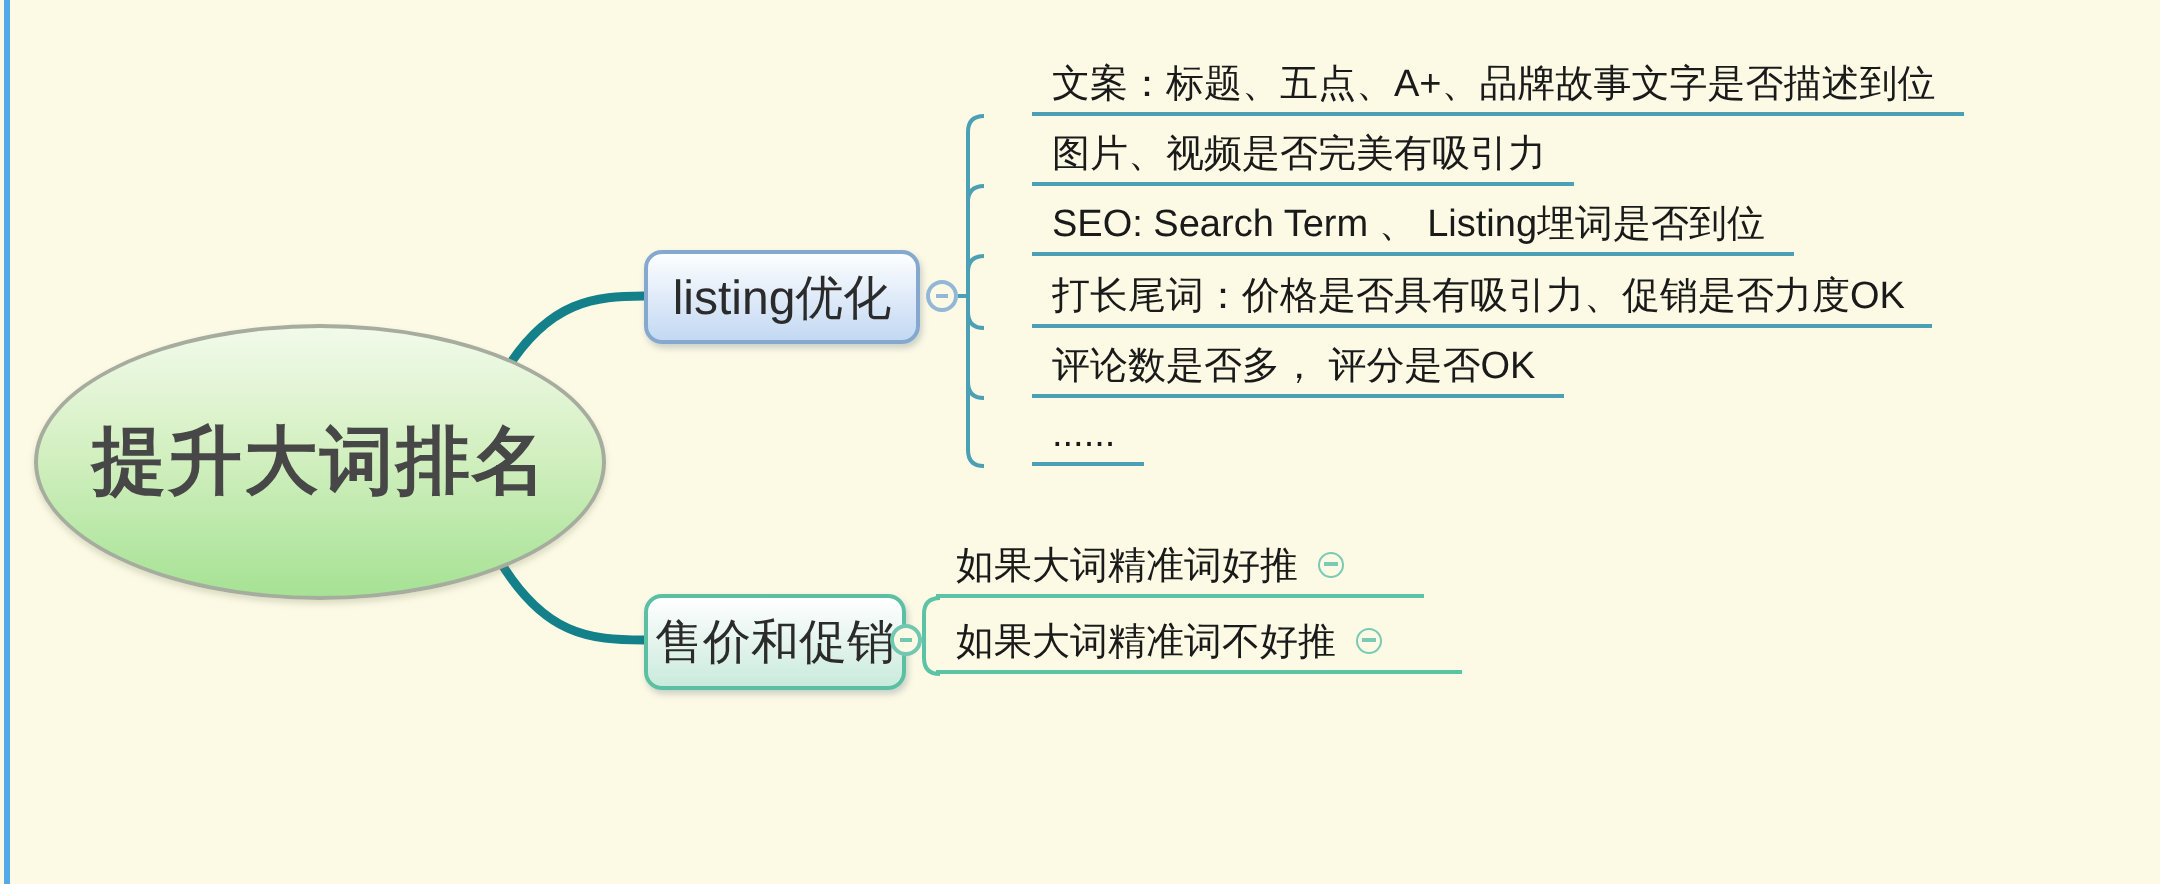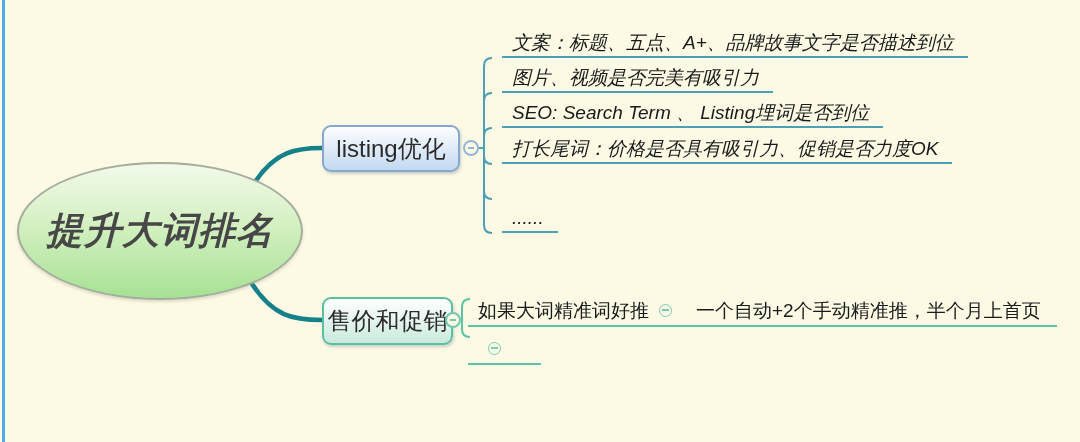--- a/index.html
+++ b/index.html
@@ -20,21 +20,21 @@
   .root-node{
     position:absolute;left:17px;top:162px;width:286px;height:138px;
     border-radius:50%;
     background:linear-gradient(to bottom,#F2FAEA 0%,#D4F0C2 45%,#A6E294 100%);
     border:2px solid #A6AC9E;
     display:flex;align-items:center;justify-content:center;
     box-shadow:0 2px 3px rgba(120,130,90,0.25);
     box-sizing:border-box;
   }
   .root-node span{
-    font-size:37px;font-weight:bold;color:#474747;letter-spacing:1px;white-space:nowrap;font-style:italic;
+    font-size:37px;font-weight:bold;color:#474747;letter-spacing:1px;white-space:nowrap;
   }
 
   
   .branch-node{
     position:absolute;box-sizing:border-box;
     display:flex;align-items:center;justify-content:center;
     border-radius:9px;white-space:nowrap;
     box-shadow:1px 2px 3px rgba(60,80,110,0.25);
     font-size:24px;color:#2b2b2b;
   }
@@ -58,33 +58,33 @@
   .toggle::after{
     content:"";position:absolute;left:3px;right:3px;top:50%;height:2px;margin-top:-1px;
   }
   .toggle.listing{left:463px;top:140px;border:2px solid #93B7D6;}
   .toggle.listing::after{background:#93B7D6;}
   .toggle.ads{left:445px;top:312px;border:2px solid #72C7B0;}
   .toggle.ads::after{background:#72C7B0;}
 
   
   .lrow{
-    position:absolute;left:502px;height:28px;box-sizing:border-box;
+    position:absolute;left:516px;height:28px;box-sizing:border-box;
     border-bottom:2px solid #4BA0B5;
     padding:0 14px 0 10px;
-    line-height:25px;font-size:19px;color:#1a1a1a;white-space:nowrap;font-style:italic;
+    line-height:25px;font-size:19px;color:#1a1a1a;white-space:nowrap;
   }
 
   
   .arow{
     position:absolute;left:468px;height:30px;box-sizing:border-box;
     border-bottom:2px solid #5CC3A7;
     padding:0 16px 0 10px;
     display:flex;align-items:center;
-    font-size:19px;color:#1a1a1a;white-space:nowrap;margin-top:28px;
+    font-size:19px;color:#1a1a1a;white-space:nowrap;
   }
   .mini-toggle{
     display:inline-block;width:13px;height:13px;border-radius:50%;
     border:1.5px solid #7CC9B5;background:#FCFAE5;position:relative;
     margin:0 24px 2px 10px;box-sizing:border-box;cursor:pointer;flex:0 0 auto;
   }
   .mini-toggle::after{
     content:"";position:absolute;left:2px;right:2px;top:50%;height:1.5px;margin-top:-1px;
     background:#7CC9B5;
   }
@@ -137,26 +137,29 @@
   </div>
   <div class="lrow" style="top:100px">
     <span>SEO: Search Term 、 Listing埋词是否到位</span>
   </div>
   <div class="lrow" style="top:65px">
     <span>图片、视频是否完美有吸引力</span>
   </div>
   <div class="lrow" style="top:136px">
     <span>打长尾词：价格是否具有吸引力、促销是否力度OK</span>
   </div>
+  <div class="lrow" style="top:171px">
+    <span>评论数是否多， 评分是否OK</span>
+  </div>
   <div class="lrow" style="top:205px">
     <span>......</span>
   </div>
 
   <div class="arow" style="top:269px">
     <span>如果大词精准词好推</span>
     <span class="mini-toggle"></span>
-    <span>一个自动+2个手动精准推，半个月上首页</span>
   </div>
   <div class="arow" style="top:307px">
+    <span>如果大词精准词不好推</span>
     <span class="mini-toggle"></span>
   </div>
 
 </div>
 
 </body></html>

